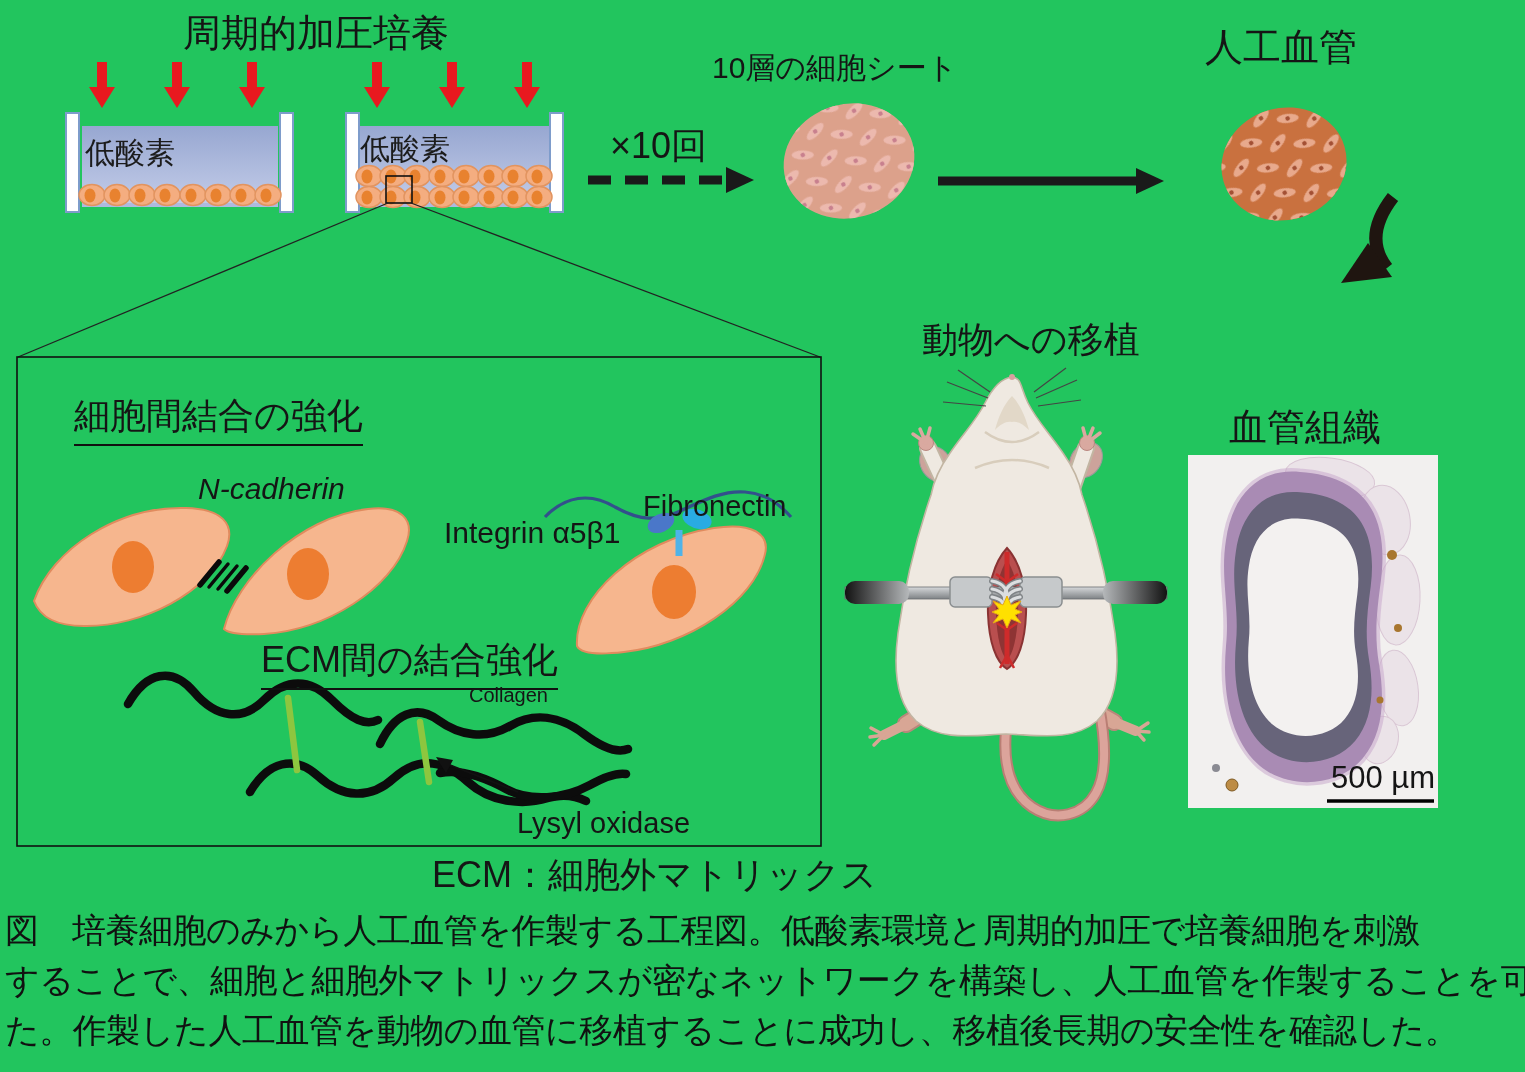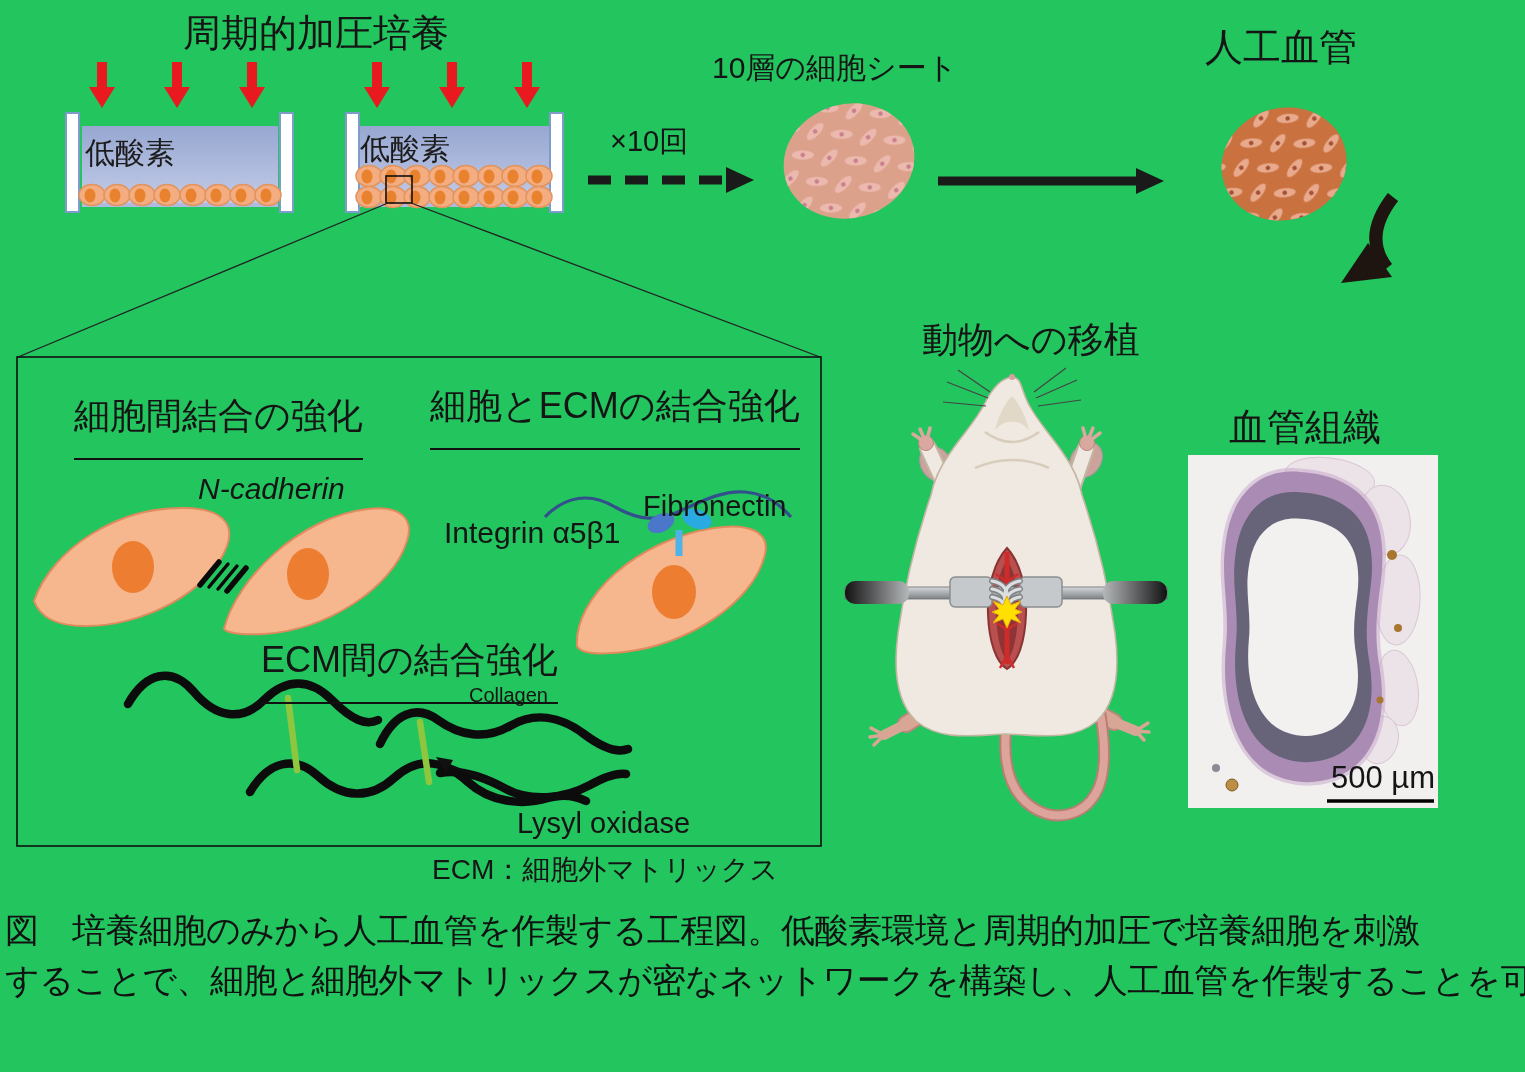--- a/index.html
+++ b/index.html
@@ -2,32 +2,32 @@
 <html><head>
 <meta charset="utf-8">
 <style>
   html,body{margin:0;padding:0;background:#fff;}
   .canvas{
     position:relative;width:1525px;height:1072px;background:#22c55e;overflow:hidden;
     font-family:"Liberation Sans","DejaVu Sans",sans-serif;color:#111;
   }
   .canvas svg.art{position:absolute;left:0;top:0;}
   .txt{position:absolute;white-space:nowrap;color:#151515;}
-  .u{display:inline-block;border-bottom:2.5px solid #111;padding-bottom:17px;}
+  .u{display:inline-block;border-bottom:2.5px solid #111;padding-bottom:3px;}
   .t-title{font-size:38px;}
   .t-dish{font-size:30px;color:#1c1c1c;}
-  .t-step{font-size:29px;text-align:right;}
+  .t-step{font-size:36px;text-align:right;}
   .t-sheet{font-size:30px;}
   .t-big{font-size:38px;}
   .t-mid{font-size:36px;}
   .t-head{font-size:36px;}
   .t-lat30{font-size:30px;}
   .t-lat29{font-size:29px;}
   .t-lat28{font-size:20px;}
-  .t-note{font-size:28px;}
+  .t-note{font-size:36px;}
   .t-scale{font-size:31px;}
   .cap{position:absolute;left:5px;width:1518px;font-size:34px;letter-spacing:-0.5px;white-space:nowrap;color:#111;}
 </style>
 </head>
 <body>
 
 <div class="canvas">
 
 <svg class="art" width="1525" height="1072" viewBox="0 0 1525 1072">
   <defs>
@@ -329,25 +329,25 @@
 <div class="txt t-dish" style="left:360px;top:129px;">低酸素</div>
 <div class="txt t-step" style="left:610px;top:122px;">×10回</div>
 <div class="txt t-sheet" style="left:712px;top:48px;">10層の細胞シート</div>
 <div class="txt t-big" style="left:1205px;top:22px;">人工血管</div>
 
 <div class="txt t-mid" style="left:922px;top:316px;">動物への移植</div>
 <div class="txt t-big" style="left:1229px;top:402px;">血管組織</div>
 <div class="txt t-scale" style="left:1290px;top:760px;width:145px;text-align:right;">500 µm</div>
 
 <div class="txt t-head" style="left:74px;top:392px;"><span class="u">細胞間結合の強化</span></div>
-<div class="txt t-head" style="left:430px;top:382px;"><span class="u">細胞とECMの結合強化</span></div>
 <div class="txt t-lat30" style="left:198px;top:472px;font-style:italic;">N-cadherin</div>
 <div class="txt t-lat29" style="left:643px;top:458px;margin-top:32px;">Fibronectin</div>
 <div class="txt t-lat30" style="left:444px;top:516px;">Integrin α5β1</div>
 <div class="txt t-head" style="left:261px;top:636px;"><span class="u">ECM間の結合強化</span></div>
 <div class="txt t-lat28" style="left:469px;top:684px;">Collagen</div>
 <div class="txt t-lat29" style="left:517px;top:807px;">Lysyl oxidase</div>
 <div class="txt t-note" style="left:432px;top:851px;">ECM：細胞外マトリックス</div>
 
 <div class="cap" style="top:908px;">図　培養細胞のみから人工血管を作製する工程図。低酸素環境と周期的加圧で培養細胞を刺激</div>
 <div class="cap" style="top:958px;">することで、細胞と細胞外マトリックスが密なネットワークを構築し、人工血管を作製することを可能にし</div>
+<div class="cap" style="top:1008px;">た。作製した人工血管を動物の血管に移植することに成功し、移植後長期の安全性を確認した。</div>
 
 </div>
 
 </body></html>

